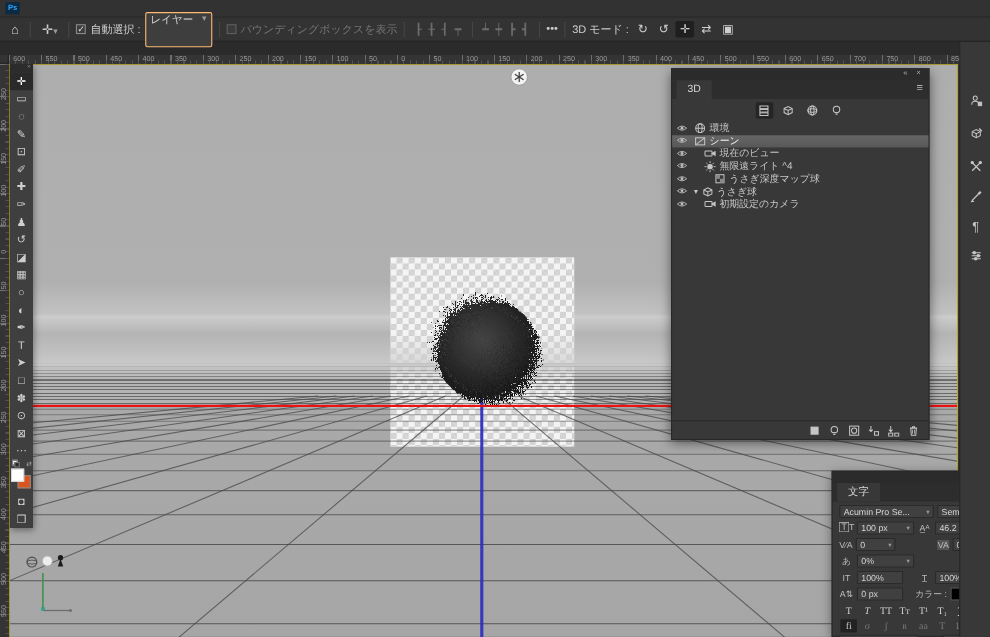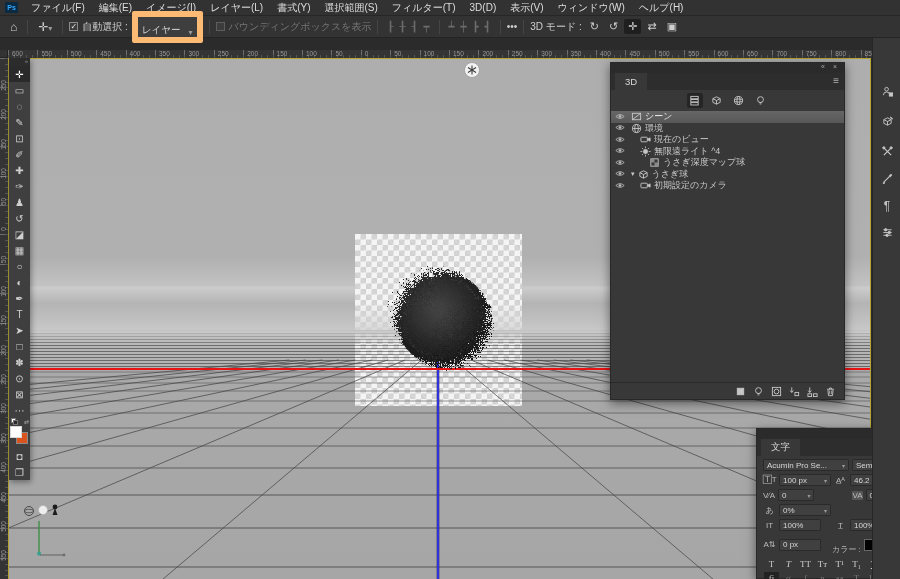--- a/index.html
+++ b/index.html
@@ -16,22 +16,22 @@
 
   
   .optionsbar { position:absolute; left:0; top:16px; width:900px; height:22px; background:#333333;
     border-bottom:1px solid #242424; display:flex; align-items:center; z-index:60; color:#cfcfcf; font-size:10px;}
   .ob-sep { width:1px; height:14px; background:#454545; margin:0 6px; }
   .ob-icon { color:#c9c9c9; font-size:12px; padding:0 4px; }
   .ob-glyph-sm { font-size:8px; color:#9a9a9a; }
   .checkbox { width:9px; height:9px; border:1px solid #8a8a8a; background:#3c3c3c; display:inline-flex;
     align-items:center; justify-content:center; font-size:8px; color:#e8e8e8; margin-right:4px;}
   .checkbox.off { color:transparent; border-color:#5e5e5e; }
-  .ob-select { height:32px; background:#3e3e3e; border:6px solid #fdba74; border-radius:2px; display:inline-flex;
-    align-items:flex-end; font-size:9.5px; color:#d6d6d6; padding:0 4px; margin-left:4px; gap:8px;}
+  .ob-select { height:32px; background:#3e3e3e; border:1px solid #fdba74; border-radius:2px; display:inline-flex;
+    align-items:flex-start; font-size:9.5px; color:#d6d6d6; padding:0 4px; margin-left:4px; gap:8px;}
   .dim { color:#757575; }
   .align-glyphs span { font-size:10px; color:#6c6c6c; padding:0 3px; }
   .mode-icons { display:flex; align-items:center; gap:2px; margin-left:4px;}
   .mode-icons span { font-size:11px; color:#cfcfcf; padding:1px 4px; border-radius:2px;}
   .mode-icons span.sel { background:#1f1f1f; }
 
   
   .tabbar { position:absolute; left:0; top:38px; width:872px; height:12px; background:#292929; z-index:55; }
   .doc-tab { position:absolute; left:0; top:0; height:12px; background:#3d3d3d; padding:0 7px;
     display:flex; align-items:center; gap:6px; font-size:8.5px; color:#cfcfcf; white-space:nowrap;}
@@ -119,48 +119,35 @@
 
   
   .panel-char { left:756px; top:428px; width:153px; height:151px; }
   .cp-body { padding:3px 6px 0 6px; }
   .cp-row { display:flex; align-items:center; margin-bottom:3px; gap:3px; }
   .cp-field { background:#404040; border:1px solid #2a2a2a; border-radius:1px; height:12px; color:#d6d6d6;
     font-size:8px; display:flex; align-items:center; padding:0 3px; justify-content:space-between; }
   .cp-ico { font-size:8px; color:#bdbdbd; width:13px; text-align:center; }
   .cp-ico.hl { background:#555; border-radius:1px;margin-left:35px; }
   .cp-car { font-size:6px; color:#9a9a9a; margin-left:2px;}
-  .cp-lab { font-size:8px; color:#b9b9b9;margin-top:10px; }
+  .cp-lab { font-size:8px; color:#b9b9b9; }
   .tbtns { display:flex; gap:2px; margin:2px 0 2px 1px;}
   .tbtn { width:15px; height:12px; display:flex; align-items:center; justify-content:center;
     font-size:9px; color:#cfcfcf; font-family:"Liberation Serif", serif;}
   .tbtn.sel { background:#222; }
   .tbtn.gray { color:#787878; }
   .swatch-black { width:32px; height:12px; background:#000; border:1px solid #666; }
 </style>
 </head>
 <body>
 
 <div class="app">
 
   <div class="menubar">
     <div class="ps-logo">Ps</div>
-    <div id="menu-items" style="display:flex;">
-        <span class="menu-item">ファイル(F)</span>
-        <span class="menu-item">編集(E)</span>
-        <span class="menu-item">イメージ(I)</span>
-        <span class="menu-item">レイヤー(L)</span>
-        <span class="menu-item">書式(Y)</span>
-        <span class="menu-item">選択範囲(S)</span>
-        <span class="menu-item">フィルター(T)</span>
-        <span class="menu-item">3D(D)</span>
-        <span class="menu-item">表示(V)</span>
-        <span class="menu-item">ウィンドウ(W)</span>
-        <span class="menu-item">ヘルプ(H)</span>
-      </div>
   </div>
 
   <div class="optionsbar">
     <span class="ob-icon" style="margin-left:6px;">⌂</span>
     <span class="ob-sep"></span>
     <span class="ob-icon">✛<span class="ob-glyph-sm">▾</span></span>
     <span class="ob-sep"></span>
     <span class="checkbox">✓</span>
     <span>自動選択 :</span>
     <span class="ob-select">
@@ -434,48 +421,48 @@
           </svg>
         </span>
         <span class="filter-btn">
           <svg width="11" height="11" viewBox="0 0 12 12" fill="none" stroke="#c6c6c6" stroke-width="1">
             <circle cx="6" cy="5" r="3.2"></circle>
             <path d="M4.8,8.2 h2.4 M5,9.7 h2"></path>
           </svg>
         </span>
       </div>
     <div class="tree" id="p3d-tree">
-        <div class="tree-row sel">
-          <span><svg width="10" height="7" viewBox="0 0 12 8">
-              <path d="M1,4 Q6,-0.5 11,4 Q6,8.5 1,4 Z" fill="none" stroke="#bdbdbd"></path>
-              <circle cx="6" cy="4" r="1.6" fill="#bdbdbd"></circle>
-            </svg></span>
-          <span style="width: 0px;"></span>
-          <span style="display: inline-flex;">
-            <svg width="11" height="11" viewBox="0 0 12 12" fill="none" stroke="#c6c6c6" stroke-width="1">
-              <rect x="1.5" y="2.5" width="9" height="7"></rect>
-              <line x1="1.5" y1="9.5" x2="10.5" y2="2.5"></line>
-            </svg>
-          </span>
-          <span>シーン</span>
-        </div>
         <div class="tree-row">
           <span><svg width="10" height="7" viewBox="0 0 12 8">
               <path d="M1,4 Q6,-0.5 11,4 Q6,8.5 1,4 Z" fill="none" stroke="#bdbdbd"></path>
               <circle cx="6" cy="4" r="1.6" fill="#bdbdbd"></circle>
             </svg></span>
           <span style="width: 0px;"></span>
           <span style="display: inline-flex;">
             <svg width="11" height="11" viewBox="0 0 12 12" fill="none" stroke="#c6c6c6" stroke-width="1">
               <circle cx="6" cy="6" r="4.4"></circle>
               <line x1="1.6" y1="6" x2="10.4" y2="6"></line>
               <ellipse cx="6" cy="6" rx="2" ry="4.4"></ellipse>
             </svg>
           </span>
           <span>環境</span>
+        </div>
+        <div class="tree-row sel">
+          <span><svg width="10" height="7" viewBox="0 0 12 8">
+              <path d="M1,4 Q6,-0.5 11,4 Q6,8.5 1,4 Z" fill="none" stroke="#bdbdbd"></path>
+              <circle cx="6" cy="4" r="1.6" fill="#bdbdbd"></circle>
+            </svg></span>
+          <span style="width: 0px;"></span>
+          <span style="display: inline-flex;">
+            <svg width="11" height="11" viewBox="0 0 12 12" fill="none" stroke="#c6c6c6" stroke-width="1">
+              <rect x="1.5" y="2.5" width="9" height="7"></rect>
+              <line x1="1.5" y1="9.5" x2="10.5" y2="2.5"></line>
+            </svg>
+          </span>
+          <span>シーン</span>
         </div>
         <div class="tree-row">
           <span><svg width="10" height="7" viewBox="0 0 12 8">
               <path d="M1,4 Q6,-0.5 11,4 Q6,8.5 1,4 Z" fill="none" stroke="#bdbdbd"></path>
               <circle cx="6" cy="4" r="1.6" fill="#bdbdbd"></circle>
             </svg></span>
           <span style="width: 9px;"></span>
           <span style="display: inline-flex;">
             <svg width="11" height="11" viewBox="0 0 12 12" fill="none" stroke="#c6c6c6" stroke-width="1">
               <rect x="1" y="3.5" width="7" height="5" rx="0.8"></rect>

